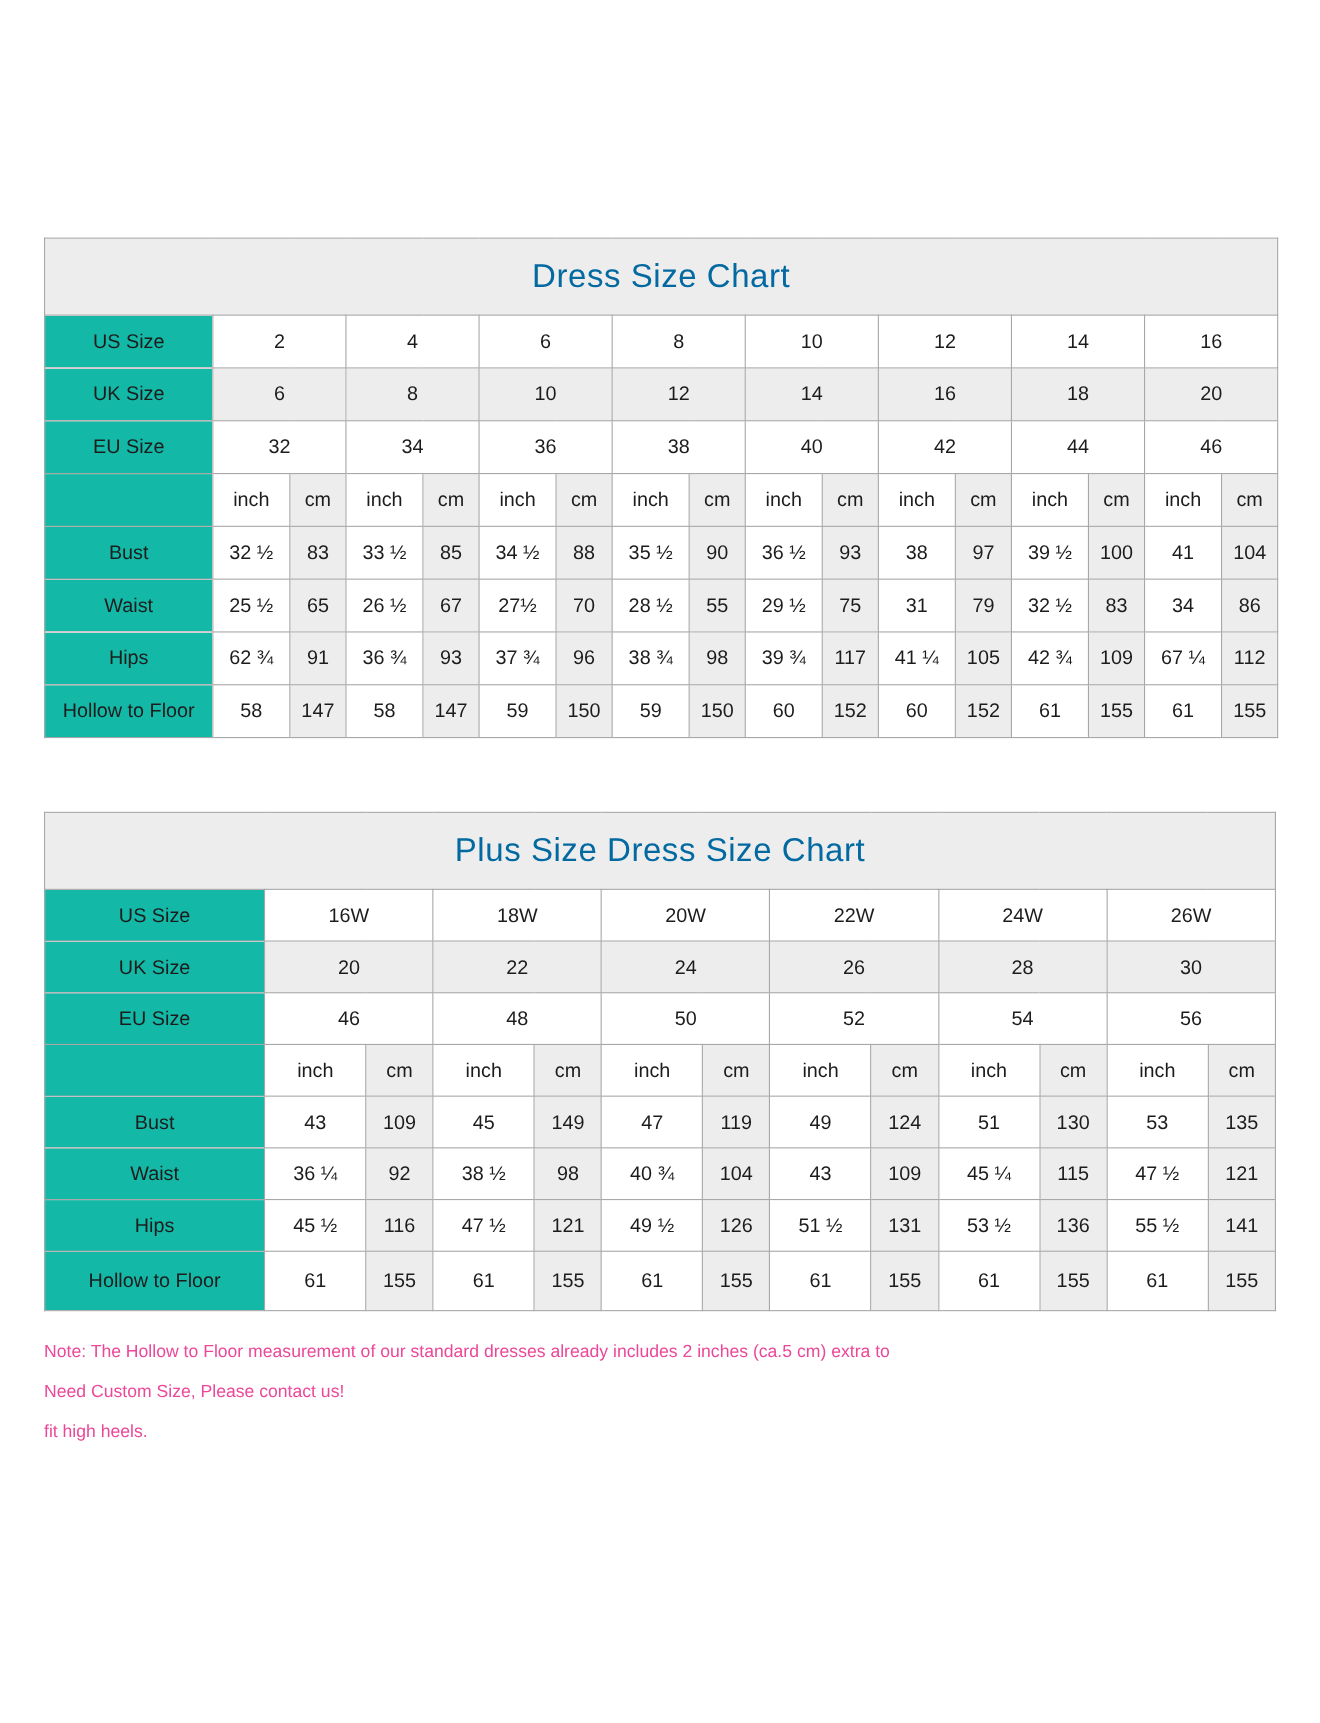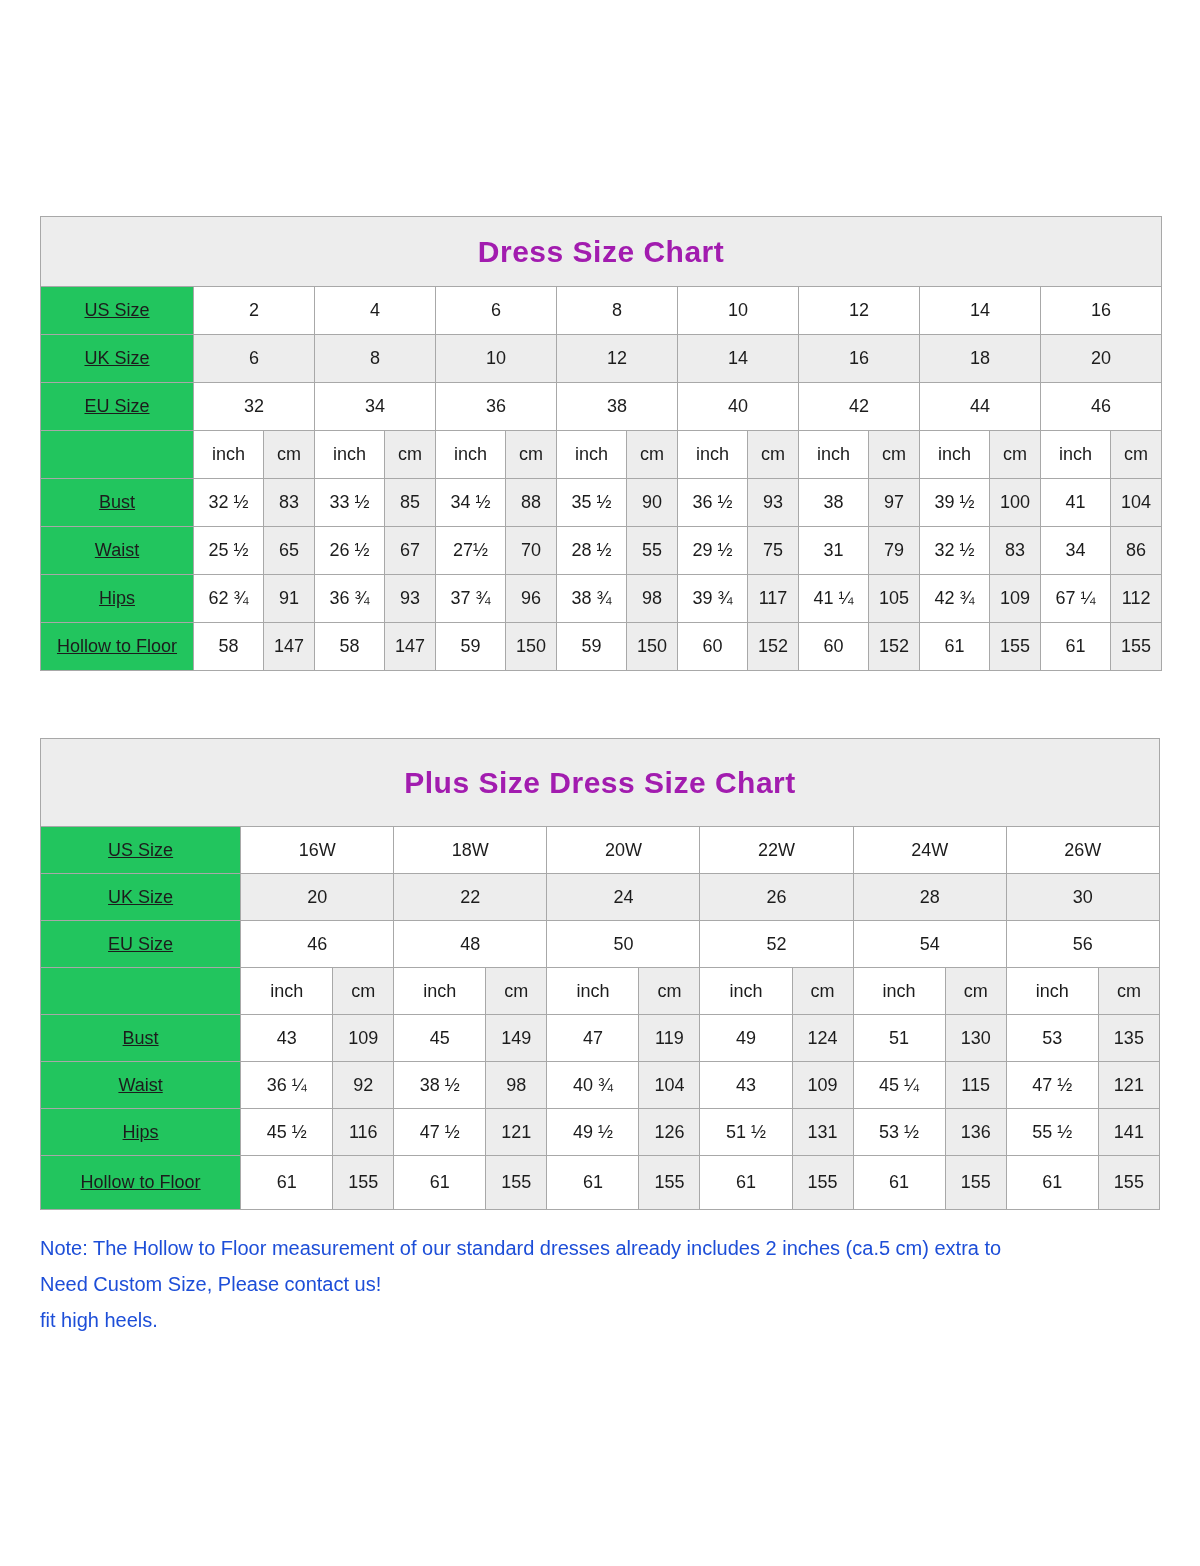--- a/index.html
+++ b/index.html
@@ -22,43 +22,43 @@
     vertical-align:middle;
     font-size:18px;
     padding:0;
     overflow:hidden;
     white-space:nowrap;
   }
   tr{height:48px;}
   tr.title-row{height:70px;}
   td.title-cell{
     font-size:30px;
-    font-weight:700;
+    font-weight:400;
     background:#ededed;
     letter-spacing:.5px;
-    color:#a21caf;
-  }
-  td.lab{background:#22c55e;text-decoration:underline;}
+    color:#0369a1;
+  }
+  td.lab{background:#14b8a6;}
   td.shaded{background:#ededed;}
   
   .t0 col.c-lab{width:153px;}
   .t0 col.c-inch{width:70px;}
   .t0 col.c-cm{width:51px;}
   
   .t1 col.c-lab{width:200px;}
   .t1 col.c-inch{width:92px;}
   .t1 col.c-cm{width:61px;}
   .t1 tr{height:47px;}
-  .t1 tr.title-row{height:88px;margin-left:30px;}
+  .t1 tr.title-row{height:70px;margin-left:30px;}
   .t1 tr.tall{height:54px;}
   .note{
     margin:20px 40px 0 40px;
-    font-size:20px;
+    font-size:16px;
     line-height:36px;
-    color:#1d4ed8;
+    color:#ec4899;
   }
 </style>
 </head>
 <body>
 
 <div class="page">
 
   <div class="chart-wrap">
       <table class="t0">
         <colgroup>

